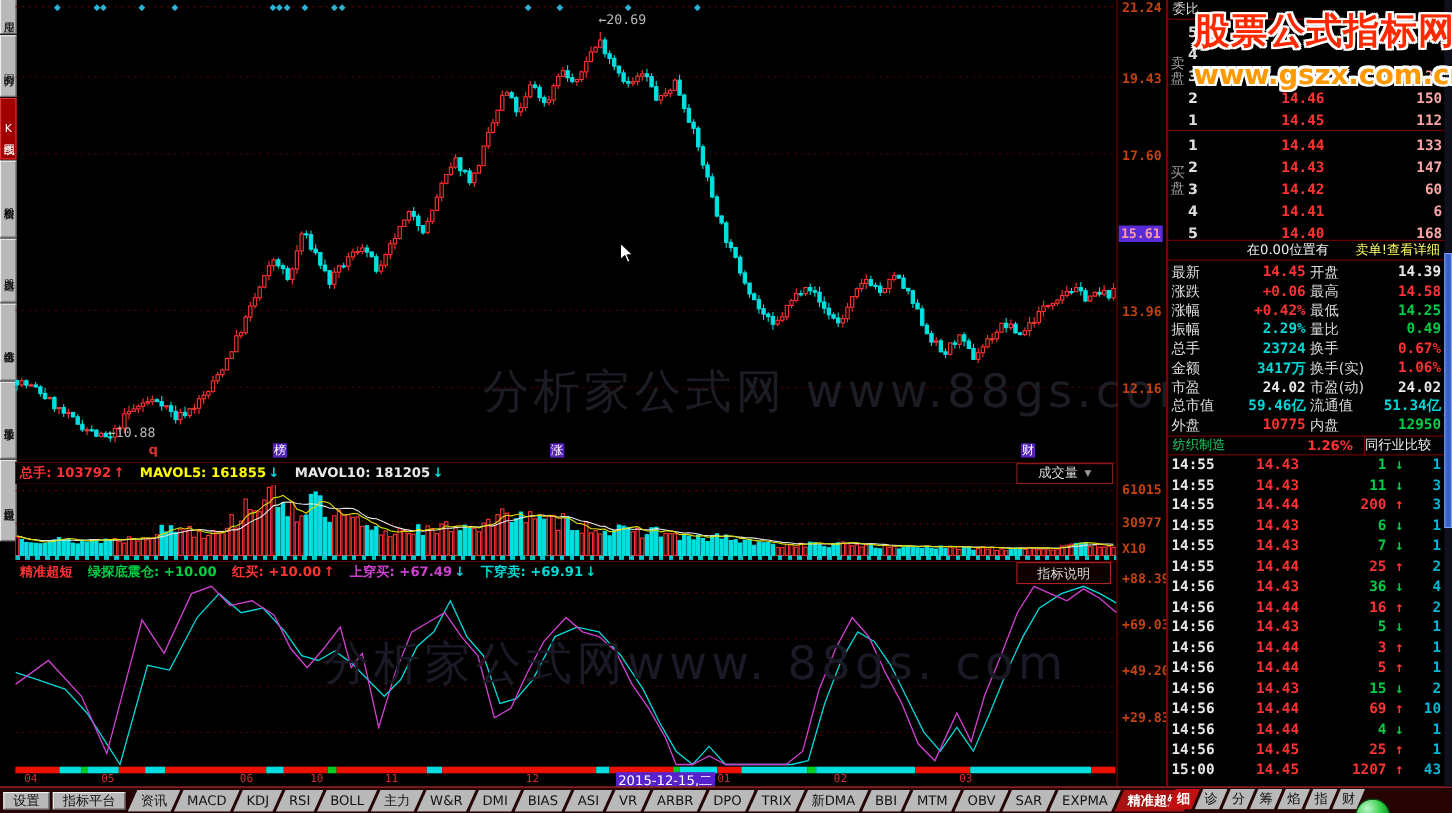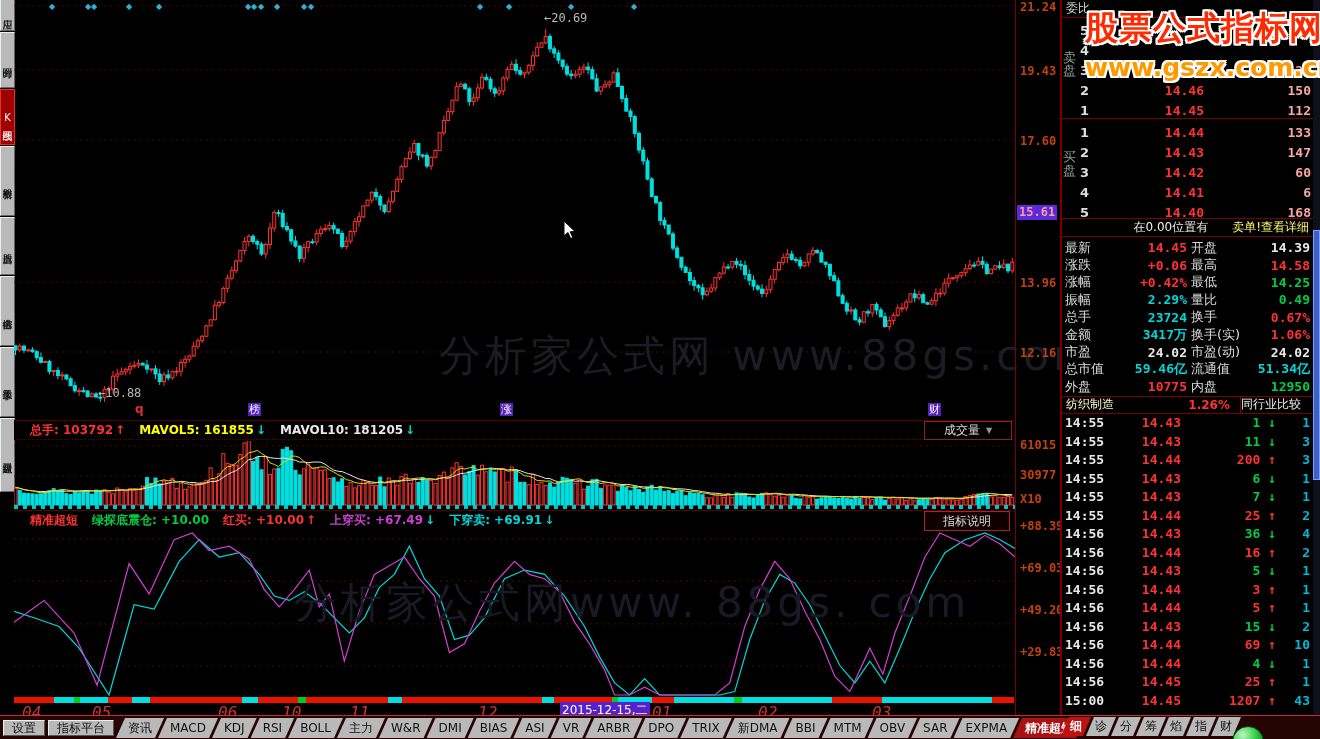--- a/index.html
+++ b/index.html
@@ -16,57 +16,57 @@
   #vol-svg{position:absolute;left:0;top:441px;}
   #ind-svg{position:absolute;left:0;top:531px;}
   .axis-col{position:absolute;left:1001px;top:0;width:45px;height:715px;border-left:1px solid #7a0000;}
   .axis-label{position:absolute;left:4px;color:#c2410c;font-size:12px;font-weight:bold;font-family:"DejaVu Sans Mono",monospace;}
   .axis-hl{background:#5a2bd8;color:#ff9aa0;padding:0 2px 1px 2px;left:1px;}
   .diamond{position:absolute;top:2px;color:#2ab3d6;font-size:8px;}
   .px-label{position:absolute;color:#b9b9b9;font-size:12px;font-family:"DejaVu Sans Mono",monospace;}
   .ev-badge{position:absolute;top:403px;font-size:11px;color:#fff;background:#5522bb;padding:0 1px;line-height:13px;}
   .ev-plain{position:absolute;top:403px;font-size:12px;color:#e03030;font-weight:bold;line-height:13px;background:none;}
   .pane-header{position:absolute;left:0;width:1001px;height:20px;background:#000;border-top:1px solid #550000;
-               display:flex;align-items:center;gap:14px;padding-left:16px;box-sizing:border-box;font-size:12px;font-weight:bold;}
+               display:flex;align-items:center;gap:14px;padding-left:4px;box-sizing:border-box;font-size:12px;font-weight:bold;}
   #vol-header{top:420px;border-bottom:1px dotted #5a0000;}
   #ind-header{top:510px;}
   .c-red{color:#ff3232}.c-yel{color:#ffff00}.c-wht{color:#e8e8e8}.c-grn{color:#00cc44}
   .c-mag{color:#d040d0}.c-cyn{color:#00d8d8}
   .arrow-up{color:#ff3232}.arrow-dn{color:#00d8d8}
   .sel-box{position:absolute;right:50px;top:1px;width:86px;height:17px;border:1px solid #882222;color:#ddd;
            display:flex;align-items:center;justify-content:center;gap:6px;cursor:pointer;font-weight:normal;}
   .sel-box .tri{color:#999;font-size:8px;}
   #ind-note-btn{position:absolute;right:50px;top:511px;width:84px;height:18px;border:1px solid #aa2222;color:#ddd;
                 display:flex;align-items:center;justify-content:center;font-size:12px;cursor:pointer;background:#100000;}
   #cyan-dots{position:absolute;left:0;top:505px;width:1001px;height:4px;
              background:repeating-linear-gradient(90deg,#00c8c8 0 4px,transparent 4px 9px);}
   #ribbon{position:absolute;left:0;top:697px;width:1001px;height:6px;display:flex;}
   #ribbon div{height:6px;}
-  .xlab{position:absolute;top:703px;color:#d03030;font-size:16px;font-family:"DejaVu Sans Mono",monospace;font-style:italic;}
+  .xlab{position:absolute;top:703px;color:#d03030;font-size:10px;font-family:"DejaVu Sans Mono",monospace;}
   .xdate{position:absolute;top:702px;color:#fff;background:#5522cc;font-size:12px;padding:0 2px;}
   .wm88{position:absolute;color:#1c1c24;font-size:42px;letter-spacing:4px;white-space:nowrap;pointer-events:none;}
   
   #right-panel{position:absolute;left:1060px;top:0;width:253px;height:715px;border-left:2px solid #7a0000;box-sizing:border-box;background:#000;}
   #weibi-row{height:17px;border-bottom:1px solid #7a0000;color:#ddd;padding-left:4px;line-height:17px;}
   #book{position:relative;height:200px;border-bottom:1px solid #7a0000;}
   .book-side-label{position:absolute;left:2px;width:14px;writing-mode:vertical-rl;text-orientation:upright;color:#999;font-size:13px;letter-spacing:14px;}
   .book-row{position:absolute;left:18px;right:2px;height:20px;display:flex;align-items:center;font-family:"DejaVu Sans Mono",monospace;font-weight:bold;font-size:13px;}
   .book-row .bn{width:14px;color:#ddd;text-align:left;font-family:"DejaVu Sans","Liberation Sans",sans-serif;}
   .book-row .bp{width:110px;text-align:right;color:#ff3232;}
   .book-row .bv{flex:1;text-align:right;color:#fca5a5;}
   #book-sep{position:absolute;left:0;right:0;top:100px;border-top:1px solid #7a0000;}
   #note-row{height:17px;line-height:17px;display:flex;justify-content:flex-end;padding:0 4px;border-bottom:1px solid #7a0000;}
   #note-row .nl{color:#eee;} #note-row .nr{color:#ffff66;cursor:pointer;margin-left:24px;}
   #stats{padding:2px 0 0 0;border-bottom:1px solid #7a0000;}
   .st-row{height:17.4px;display:flex;align-items:center;padding:0 3px;}
   .st-row .lab{color:#ddd;font-size:13px;}
   .st-row .val{font-family:"DejaVu Sans Mono",monospace;font-weight:bold;font-size:13px;text-align:right;}
   .st-row .lab1{width:52px;} .st-row .val1{width:70px;} .st-row .lab2{width:62px;margin-left:4px;} .st-row .val2{flex:1;}
   #industry-row{height:16px;display:flex;align-items:center;border-bottom:1px solid #7a0000;}
-  #industry-row .iname{color:#fef9c3;padding-left:4px;width:92px;cursor:pointer;}
+  #industry-row .iname{color:#22c55e;padding-left:4px;width:92px;cursor:pointer;}
   #industry-row .ipct{color:#ff3232;font-weight:bold;width:72px;text-align:right;}
   #industry-row .icomp{flex:1;border-left:1px solid #7a0000;margin-left:10px;color:#eee;cursor:pointer;}
   #ticks{position:relative;}
   .tick-row{height:18.5px;display:flex;align-items:center;font-family:"DejaVu Sans Mono",monospace;font-weight:bold;font-size:13px;padding:0 3px;}
   .tick-row .tt{width:46px;color:#e8e8e8;}
   .tick-row .tp{width:70px;text-align:right;color:#ff3232;}
   .tick-row .tv{flex:1;text-align:right;}
   .tick-row .tn{width:34px;text-align:right;color:#00b8d8;}
   .tick-up{color:#ff3232}.tick-dn{color:#00cc44}
   

